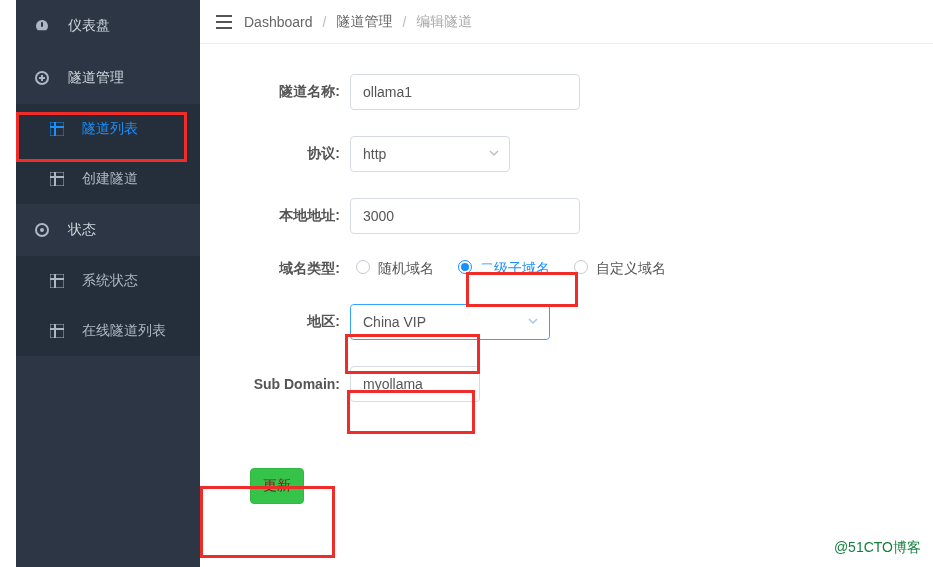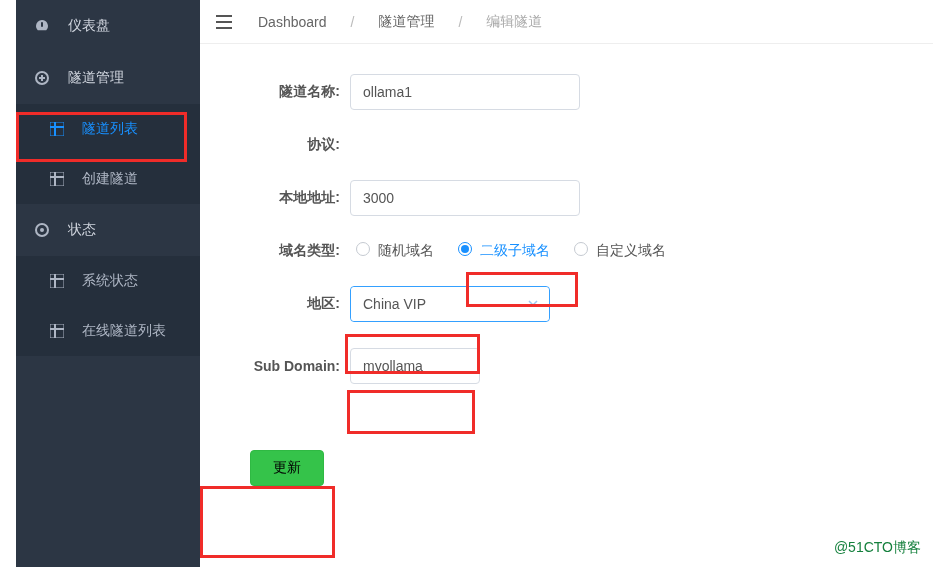--- a/index.html
+++ b/index.html
@@ -47,21 +47,21 @@
       position: absolute;
       left: 200px; top: 0;
       width: 733px; height: 567px;
       background: #fff;
     }
     .topbar {
       height: 44px;
       display: flex;
       align-items: center;
       padding: 0 14px;
-      gap: 24px;
+      gap: 10px;
       color: #777;
       border-bottom: 1px solid #eee;
     }
     .topbar .ham { width: 20px; height: 20px; display:flex; align-items:center; justify-content:center; cursor:pointer;}
     .crumb { color: #666; cursor:pointer;}
     .crumb.last { color: #aaa; cursor:default;}
     .slash { color: #bbb; }
     .form {
       padding: 30px 20px 20px 20px;
     }
@@ -120,25 +120,25 @@
       border: 1px solid #c5cad1;
       border-radius: 50%;
       display: flex; align-items:center; justify-content:center;
     }
     .radio-item.selected .radio-circle { border-color: #1890ff; }
     .radio-item.selected .radio-dot {
       width: 8px; height: 8px; background: #1890ff; border-radius: 50%;
     }
     .radio-item.selected { color: #1890ff; }
     .btn-primary {
-      width: 74px; height: 36px;
+      width: 54px; height: 36px;
       background: #35c34a;
       border: 1px solid #2fb943;
       border-radius: 4px;
-      color: #000000;
+      color: #7f1d1d;
       font-size: 14px;
       cursor: pointer;
       margin-left: 30px;
       margin-top: 40px;
     }
     .hl {
       position: absolute;
       border: 3px solid #f02c29;
       pointer-events: none;
     }
@@ -254,20 +254,28 @@
 
   <div class="form">
 
     <div class="frow">
       <div class="flabel">隧道名称:</div>
       <input class="input input-lg" value="ollama1" style="">
     </div>
 
     <div class="frow">
       <div class="flabel">协议:</div>
+      <div class="select-wrap">
+        <input class="input" readonly="" value="http" style="">
+        <span class="sel-chev">
+          <svg width="12" height="12" viewBox="0 0 12 12">
+              <path d="M2 4l4 4 4-4" stroke="#bcc0c8" stroke-width="1.5" fill="none"></path>
+            </svg>
+        </span>
+      </div>
     </div>
 
     <div class="frow">
       <div class="flabel">本地地址:</div>
       <input class="input input-lg" value="3000" style="">
     </div>
 
     <div class="frow" style="margin-top:16px;">
       <div class="flabel">域名类型:</div>
       <div class="radio-group">

